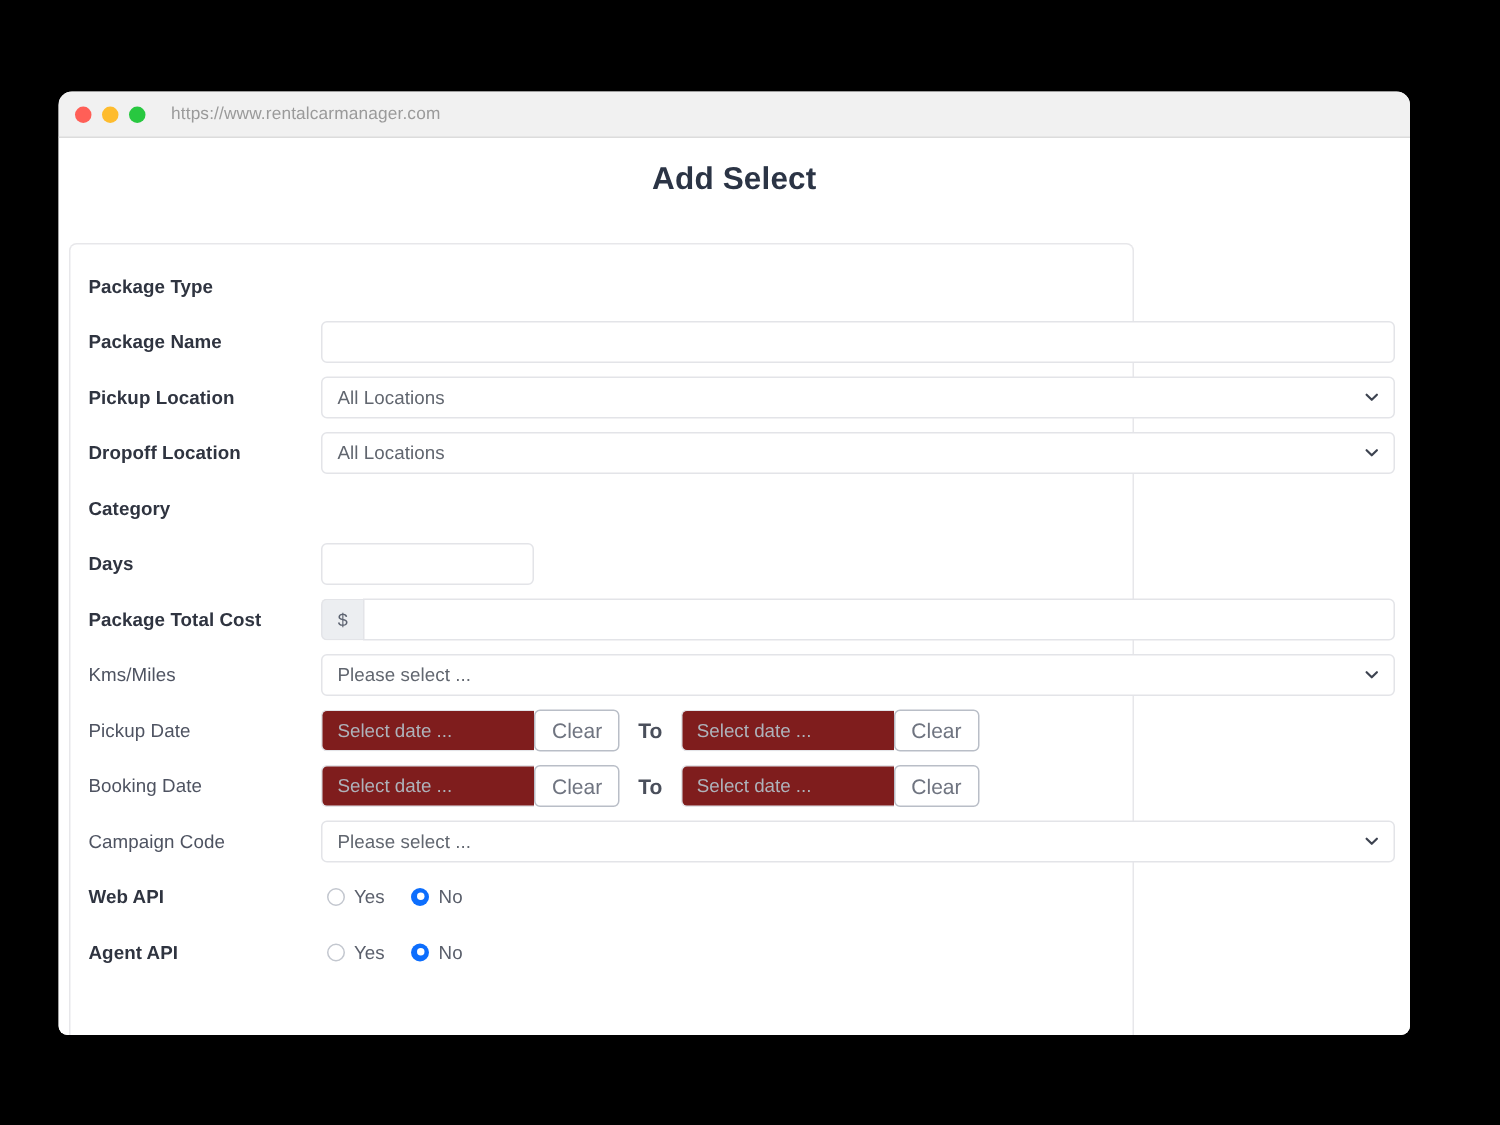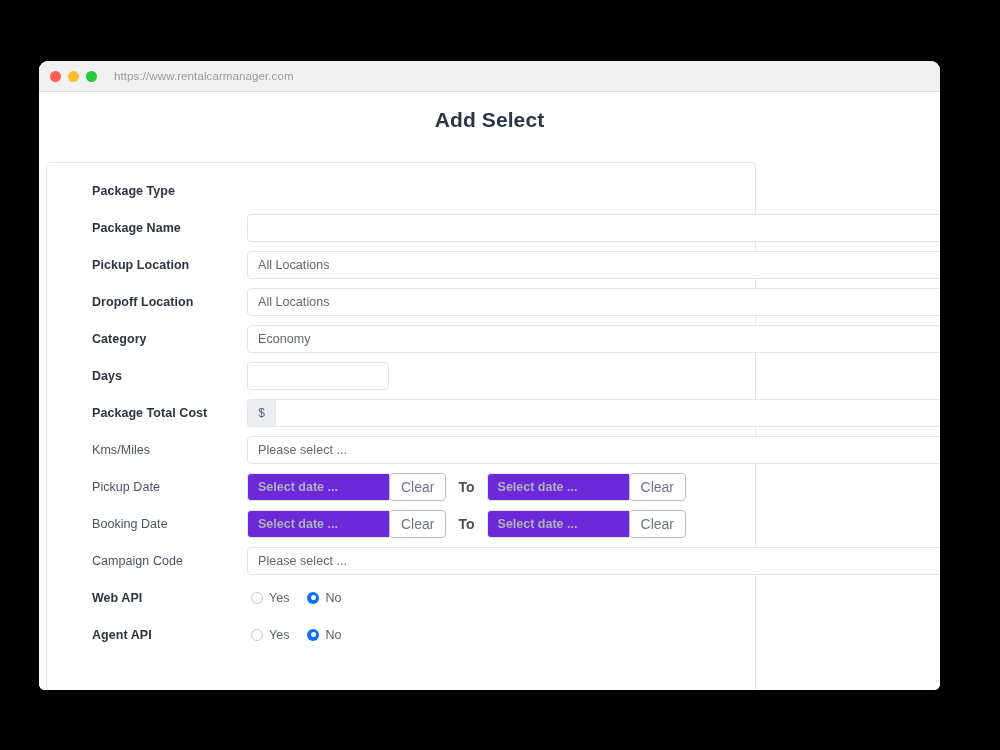--- a/index.html
+++ b/index.html
@@ -73,21 +73,20 @@
     position: absolute;
     left: 7px;
     top: 70px;
     width: 710px;
     min-height: 560px;
     background: #ffffff;
     border: 1px solid #e7e7ea;
     border-bottom: none;
     border-radius: 5px 5px 0 0;
     padding-top: 9px;
-    padding-left: 33px;
   }
 
   .form-row {
     display: flex;
     align-items: center;
     height: 37px;
     margin-bottom: 0;
     padding-left: 12px;
   }
 
@@ -165,27 +164,26 @@
   }
 
   
   .date-group { display: flex; align-items: center; }
   .date-input {
     width: 142px;
     height: 28px;
     border: 1px solid #e3e4e8;
     border-right: none;
     border-radius: 4px 0 0 4px;
-    background: #6d28d9;
+    background: #7f1d1d;
     display: flex;
     align-items: center;
     padding: 0 10px;
     font-size: 12.5px;
     color: #aeb2ba;
-    font-weight: bold;
   }
   .clear-btn {
     height: 28px;
     padding: 0 11px;
     border: 1px solid #b9bec7;
     border-radius: 4px;
     background: #ffffff;
     font-size: 14px;
     color: #6f7480;
     display: flex;
@@ -270,28 +268,20 @@
             <div class="ctl full select-ctl">
               <span class="sel-text">All Locations</span>
               <svg class="chevron" viewBox="0 0 16 16" fill="none" stroke="currentColor" stroke-width="2.1" stroke-linecap="round" stroke-linejoin="round">
                 <polyline points="3,6 8,11 13,6"></polyline>
               </svg>
             </div>
           </div>
         </div>
         <div class="form-row">
           <div class="form-label bold">Category</div>
-          <div class="field-area">
-            <div class="ctl full select-ctl">
-              <span class="sel-text">Economy</span>
-              <svg class="chevron" viewBox="0 0 16 16" fill="none" stroke="currentColor" stroke-width="2.1" stroke-linecap="round" stroke-linejoin="round">
-                <polyline points="3,6 8,11 13,6"></polyline>
-              </svg>
-            </div>
-          </div>
         </div>
         <div class="form-row">
           <div class="form-label bold">Days</div>
           <div class="field-area">
             <div class="ctl narrow"></div>
           </div>
         </div>
         <div class="form-row">
           <div class="form-label bold">Package Total Cost</div>
           <div class="field-area">

